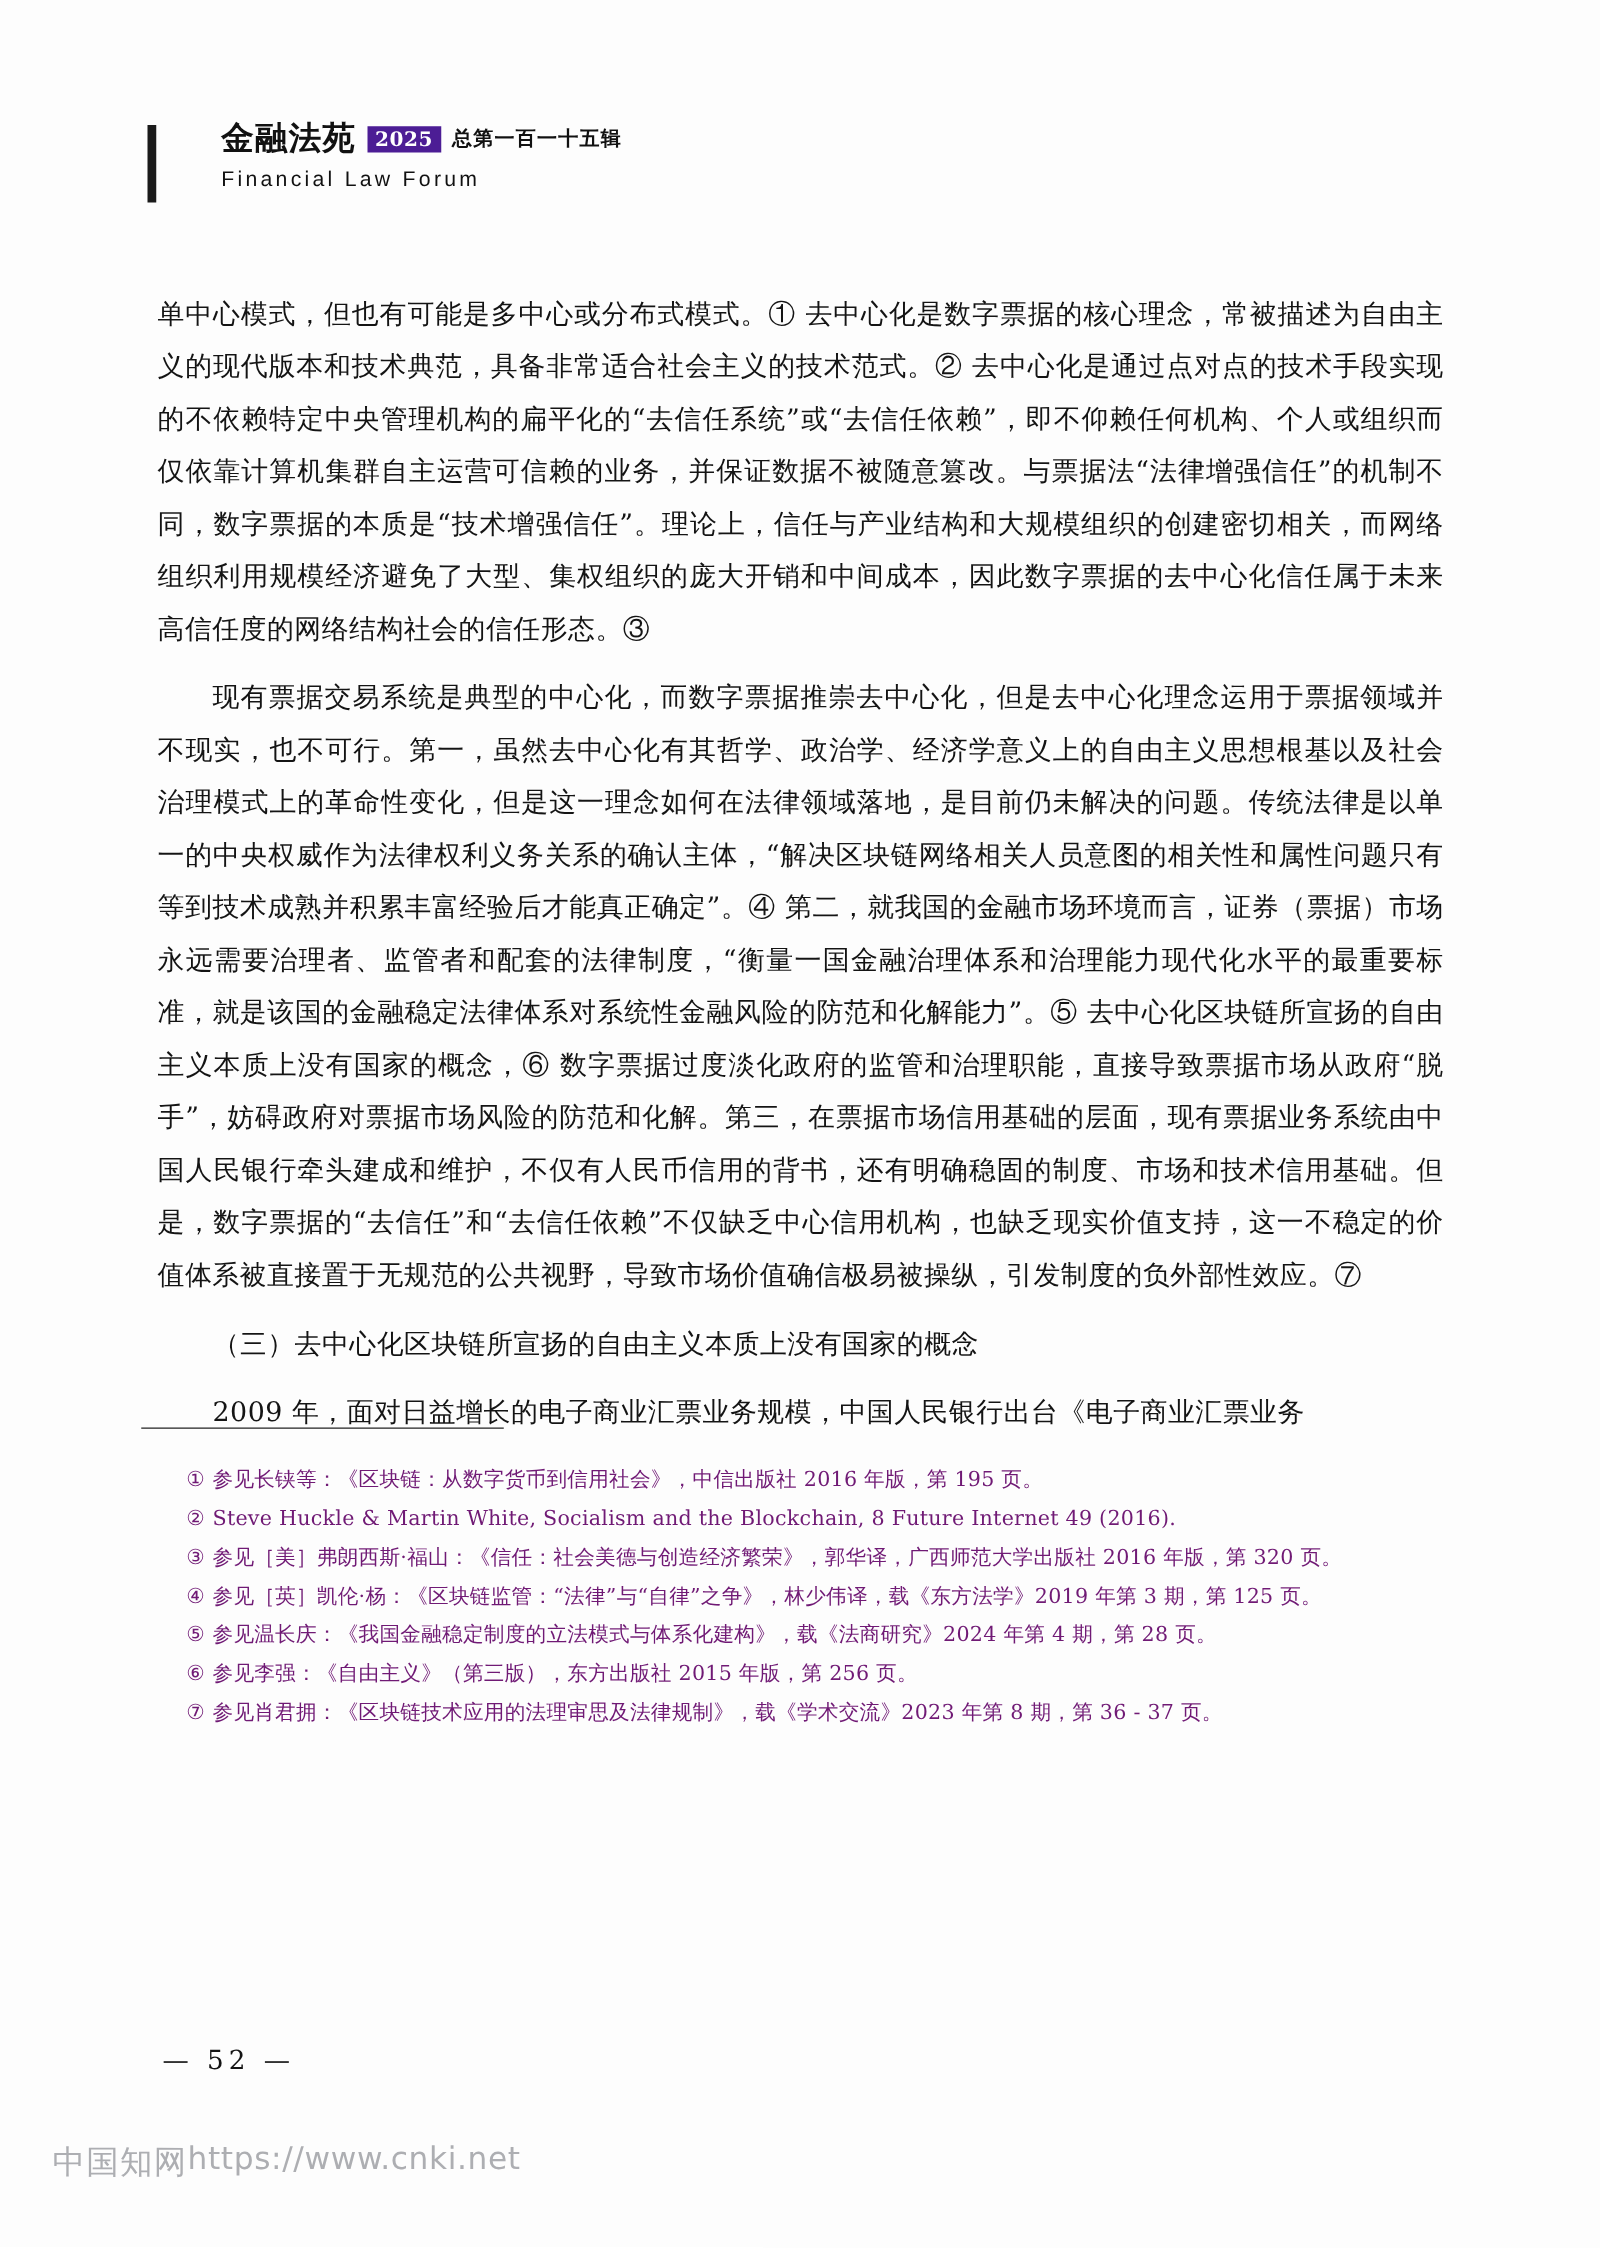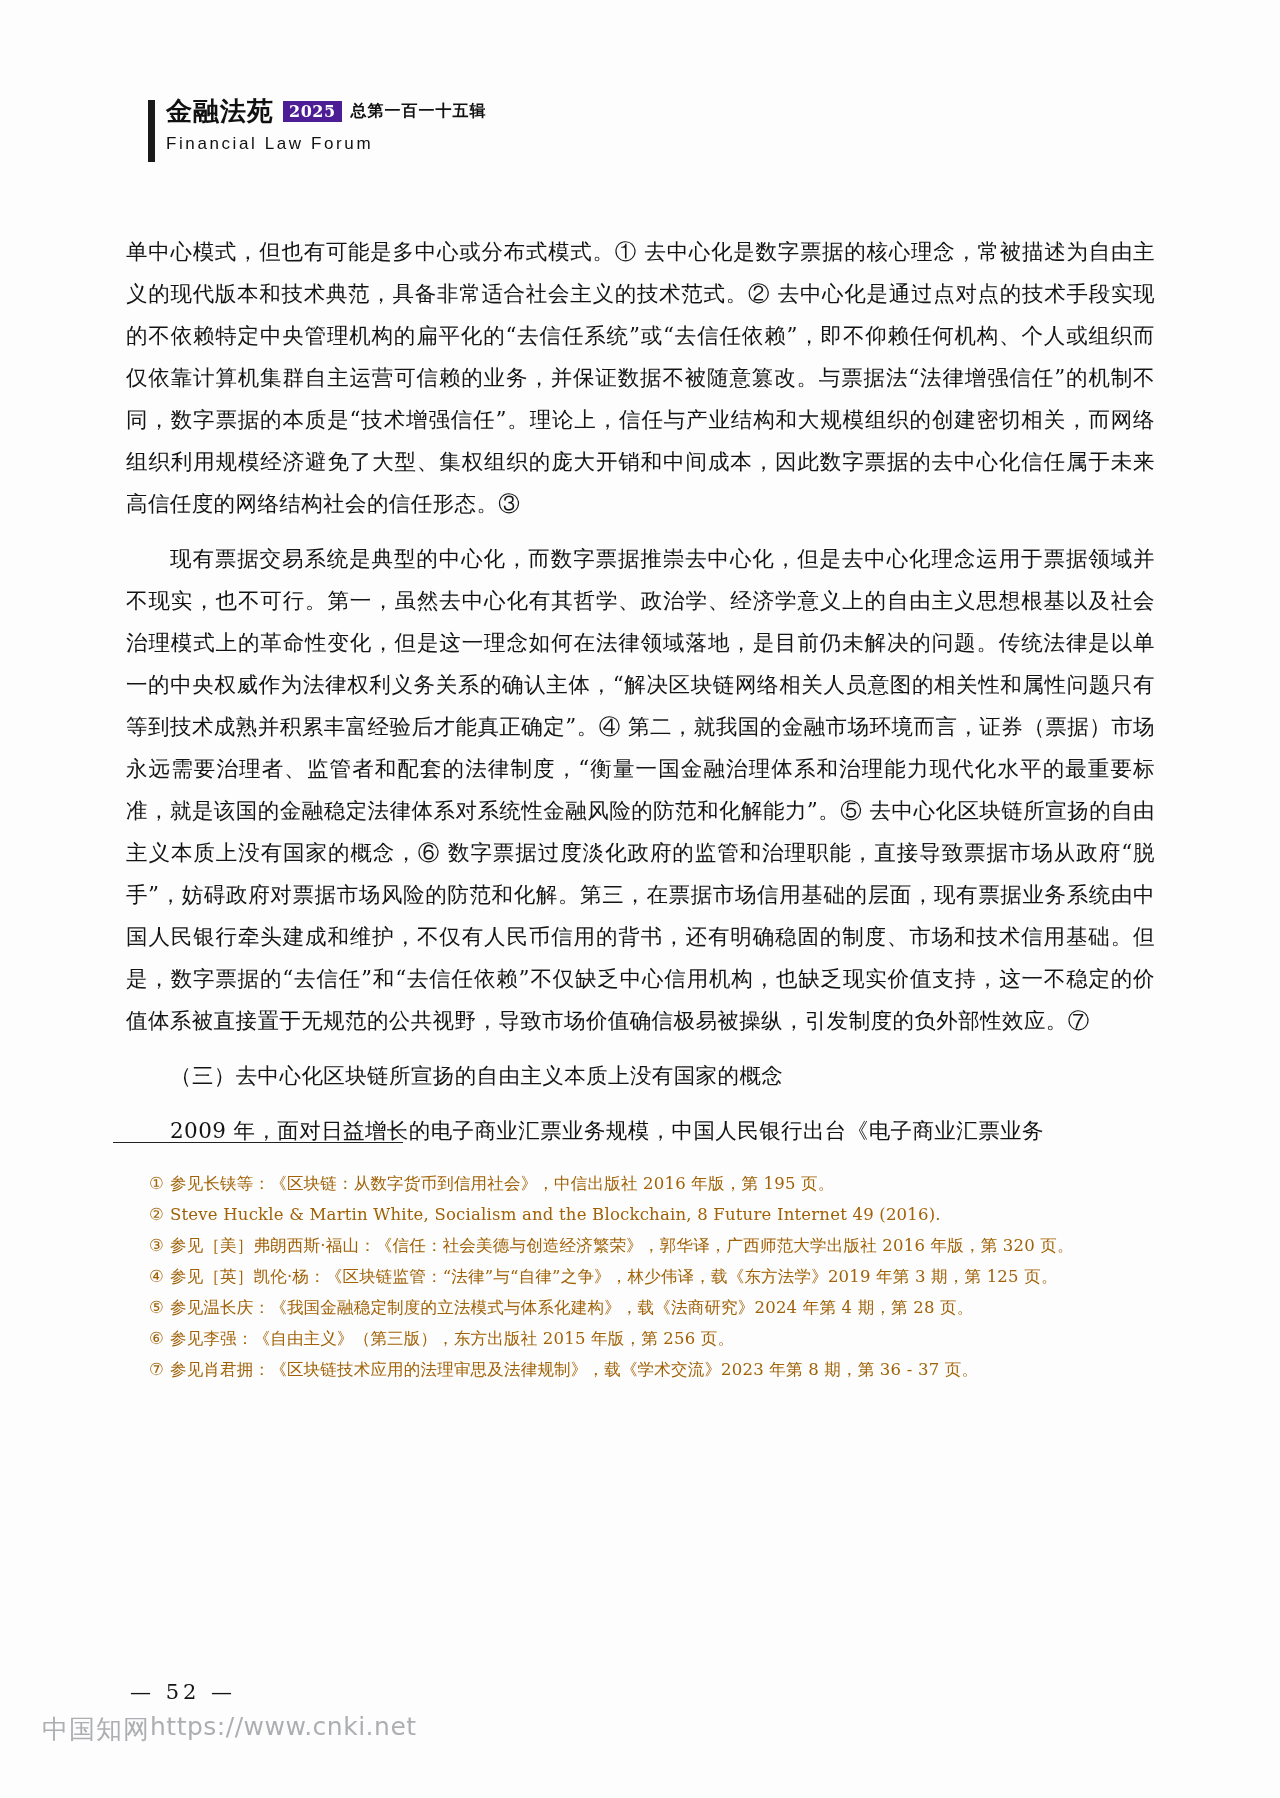--- a/index.html
+++ b/index.html
@@ -19,24 +19,25 @@
     position: absolute;
     left: 0; top: 0;
     width: 1280px;
     height: 1798px;
     background: #fdfdfd;
   }
 
   
   .masthead {
     position: absolute;
-    left: 148px;
+    left: 118px;
     top: 98px;
     display: flex;
     align-items: flex-start;
+    gap: 41px;
   }
   .masthead-bar {
     width: 7px;
     height: 62px;
     background: #1a1a1a;
     margin-right: 11px;
     margin-top: 2px;
   }
   .masthead-text {
     display: flex;
@@ -115,38 +116,37 @@
     position: absolute;
     left: 113px;
     top: 1168px;
     width: 1055px;
   }
   .fn-item {
     font-family: "DejaVu Serif", "Liberation Serif", serif;
     font-size: 16.5px;
     line-height: 31px;
     text-align: justify;
-    color: #a16207;
+    color: #701a75;
     text-indent: 36px;
     letter-spacing: 0.2px;
   }
   .fn-mark {
     margin-right: 6px;
   }
 
   
   .pagenum {
     position: absolute;
     left: 130px;
     top: 1636px;
     font-family: "DejaVu Serif", "Liberation Serif", serif;
     font-size: 21px;
     letter-spacing: 4px;
     color: #141414;
-    margin-top: 44px;
   }
 
   
   .watermark {
     position: absolute;
     left: 42px;
     top: 1712px;
     display: flex;
     align-items: flex-start;
     opacity: 0.72;

